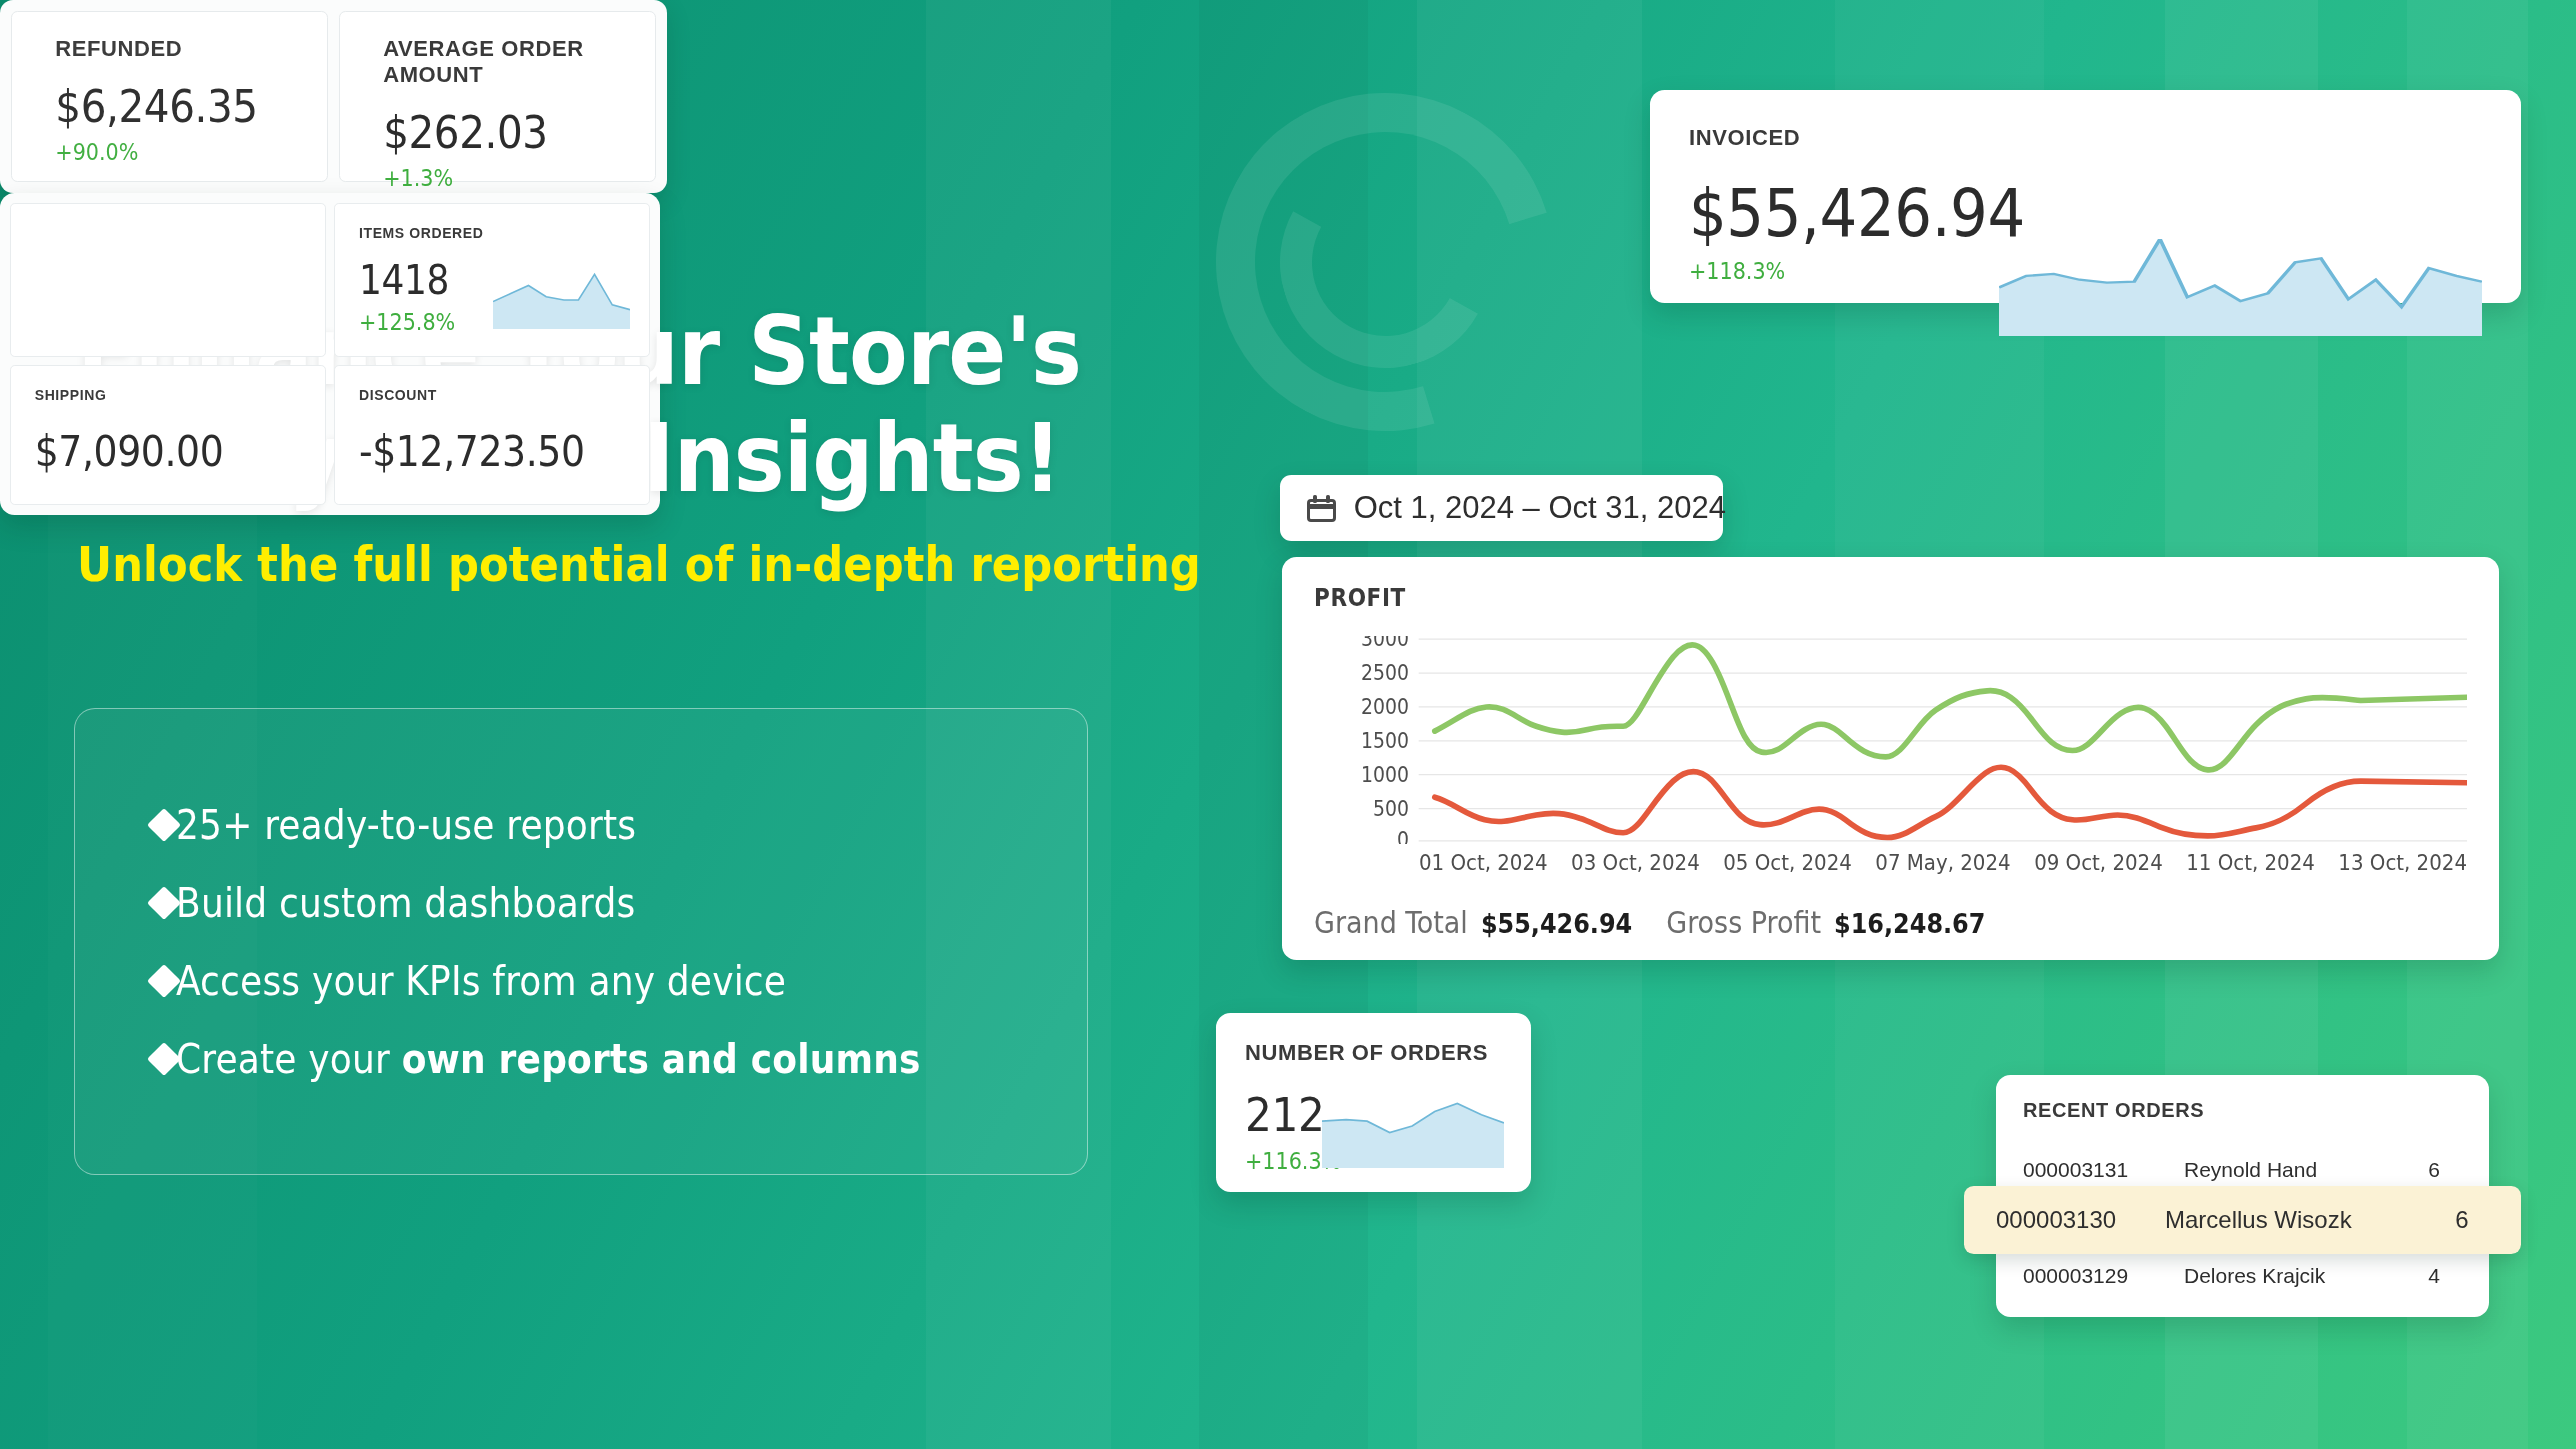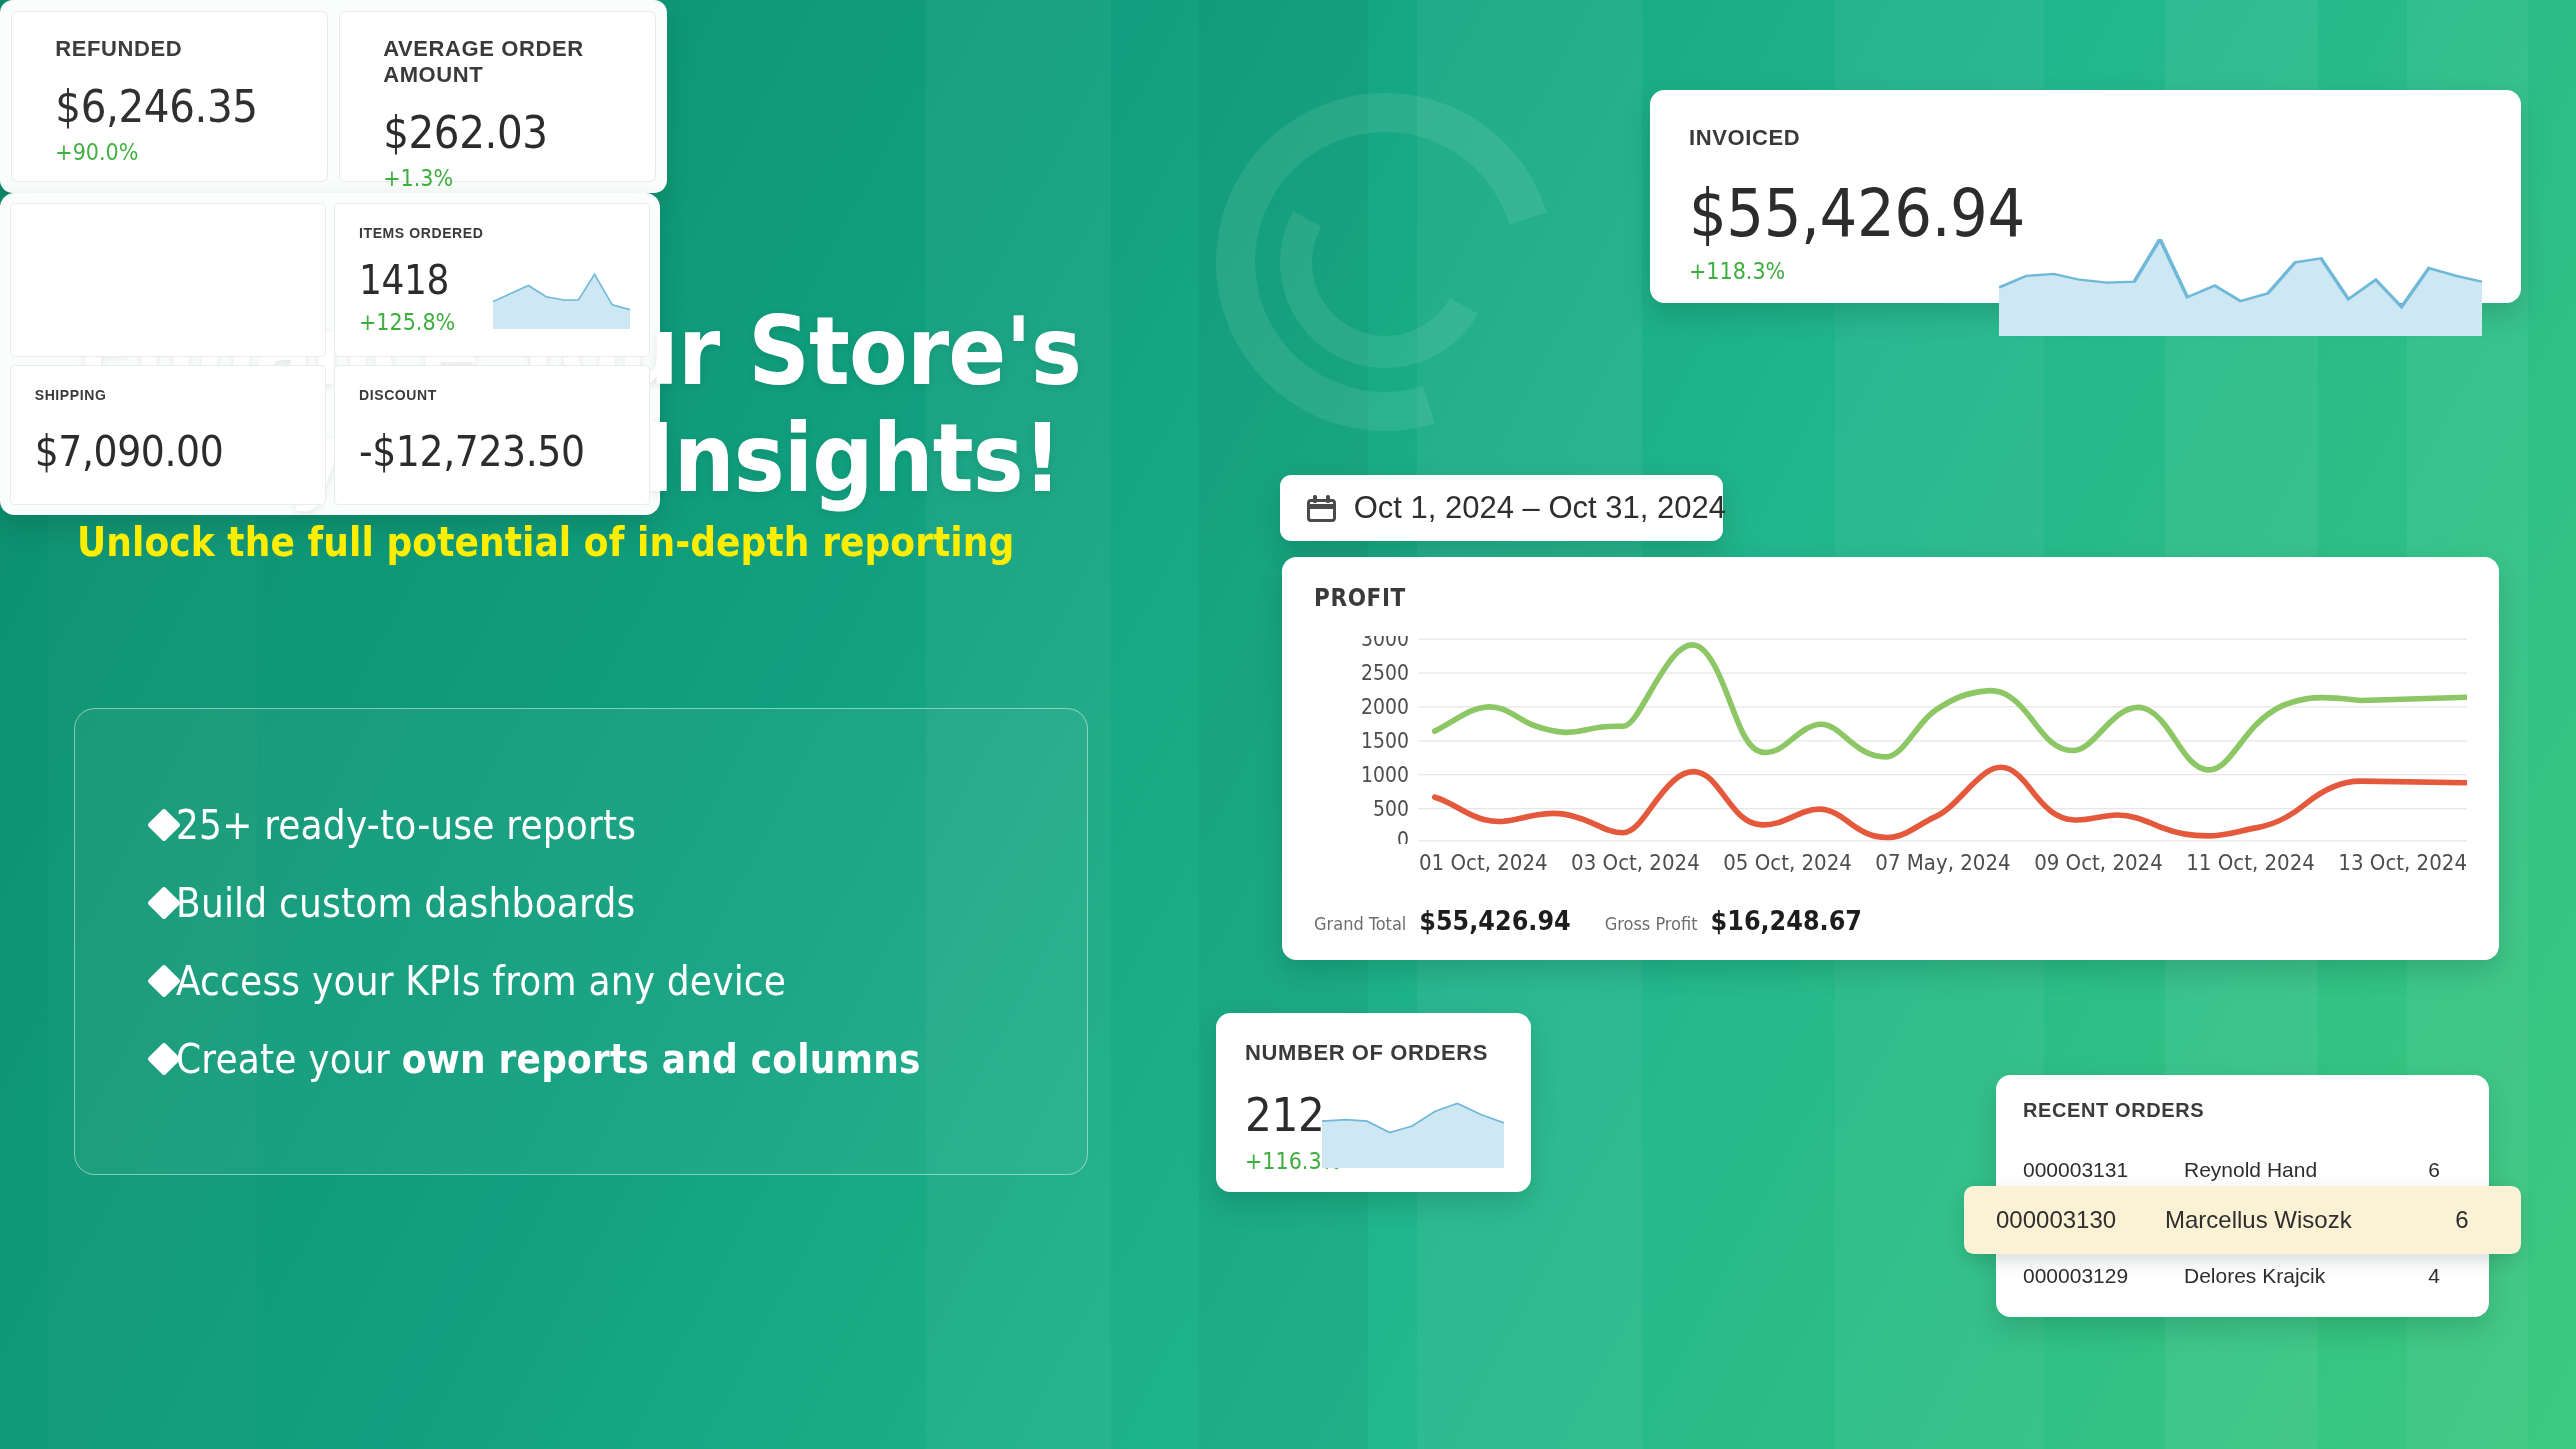--- a/index.html
+++ b/index.html
@@ -27,22 +27,22 @@
             border-top-color:transparent; border-right-color:transparent; transform:rotate(-16deg); }
 
   
   .left { position:absolute; left:77px; top:298px; width:1143px; }
   .headline {
     font-family:"DejaVu Sans Condensed","Liberation Sans Narrow","Liberation Sans", sans-serif;
     font-weight:700; font-size:95px; line-height:1.13; color:#fff;
     letter-spacing:-0.8px; text-shadow:0 2.4px 8px rgba(0,0,0,.10);
   }
   .subhead {
-    margin-top:6px; font-family:"DejaVu Sans Condensed","Liberation Sans Narrow","Liberation Sans",sans-serif;
-    font-weight:700; font-size:40px; color:#ffee00; letter-spacing:0.1px;
+    margin-top:23px; font-family:"DejaVu Sans Condensed","Liberation Sans Narrow","Liberation Sans",sans-serif;
+    font-weight:700; font-size:48px; color:#ffee00; letter-spacing:0.1px;
   }
   .featbox {
     position:absolute; left:74px; top:708px; width:1014px; height:467px;
     border:1.6px solid rgba(255,255,255,.45); border-radius:21px;
     background:rgba(255,255,255,.045);
     display:flex; flex-direction:column; justify-content:center; gap:32px;
     padding:0 0 0 77px;
   }
   .feat { display:flex; align-items:center; }
   .dia { width:24px; height:24px; background:#fff; transform:rotate(45deg); border-radius:2.4px; flex:none; }
@@ -88,21 +88,21 @@
   #profit { left:1282px; top:557px; width:1217px; height:403px; padding:27px 32px 0 32px; }
   #profit .k-label { font-family:"DejaVu Sans Condensed","Liberation Sans Narrow","Liberation Sans",sans-serif;
                      font-size:24px; }
   .plot { position:absolute; left:32px; top:79px; width:1153px; height:208px; }
   .xaxis { position:absolute; left:137px; top:293px; width:1048px; display:flex;
            justify-content:space-between; }
   .xaxis span { font-family:"DejaVu Sans Condensed","Liberation Sans Narrow","Liberation Sans",sans-serif;
                 font-size:22px; color:#4d4d4d; white-space:nowrap; }
   .pfoot { position:absolute; left:32px; top:348px; display:flex; align-items:baseline; gap:13px;
            font-family:"DejaVu Sans Condensed","Liberation Sans Narrow","Liberation Sans",sans-serif; }
-  .pfoot .lab { font-size:18px; color:#6d6d6d; }
+  .pfoot .lab { font-size:30px; color:#6d6d6d; }
   .pfoot .val { font-size:26.6px; color:#1d1d1d; font-weight:700; margin-right:21px; }
 
   
   #orders { left:1216px; top:1013px; width:315px; height:179px; padding:27px 29px; z-index:6; }
   #orders .spark { position:absolute; right:27px; top:84px; width:182px; height:71px; }
   #orders .k-value { font-size:47px; margin-top:21px; }
 
   
   #gridpanel { left:1288px; top:1037px; width:660px; height:322px; background:#fbfcfc;
                border-radius:14.5px; box-shadow:0 11.3px 27px rgba(0,40,25,.17);

